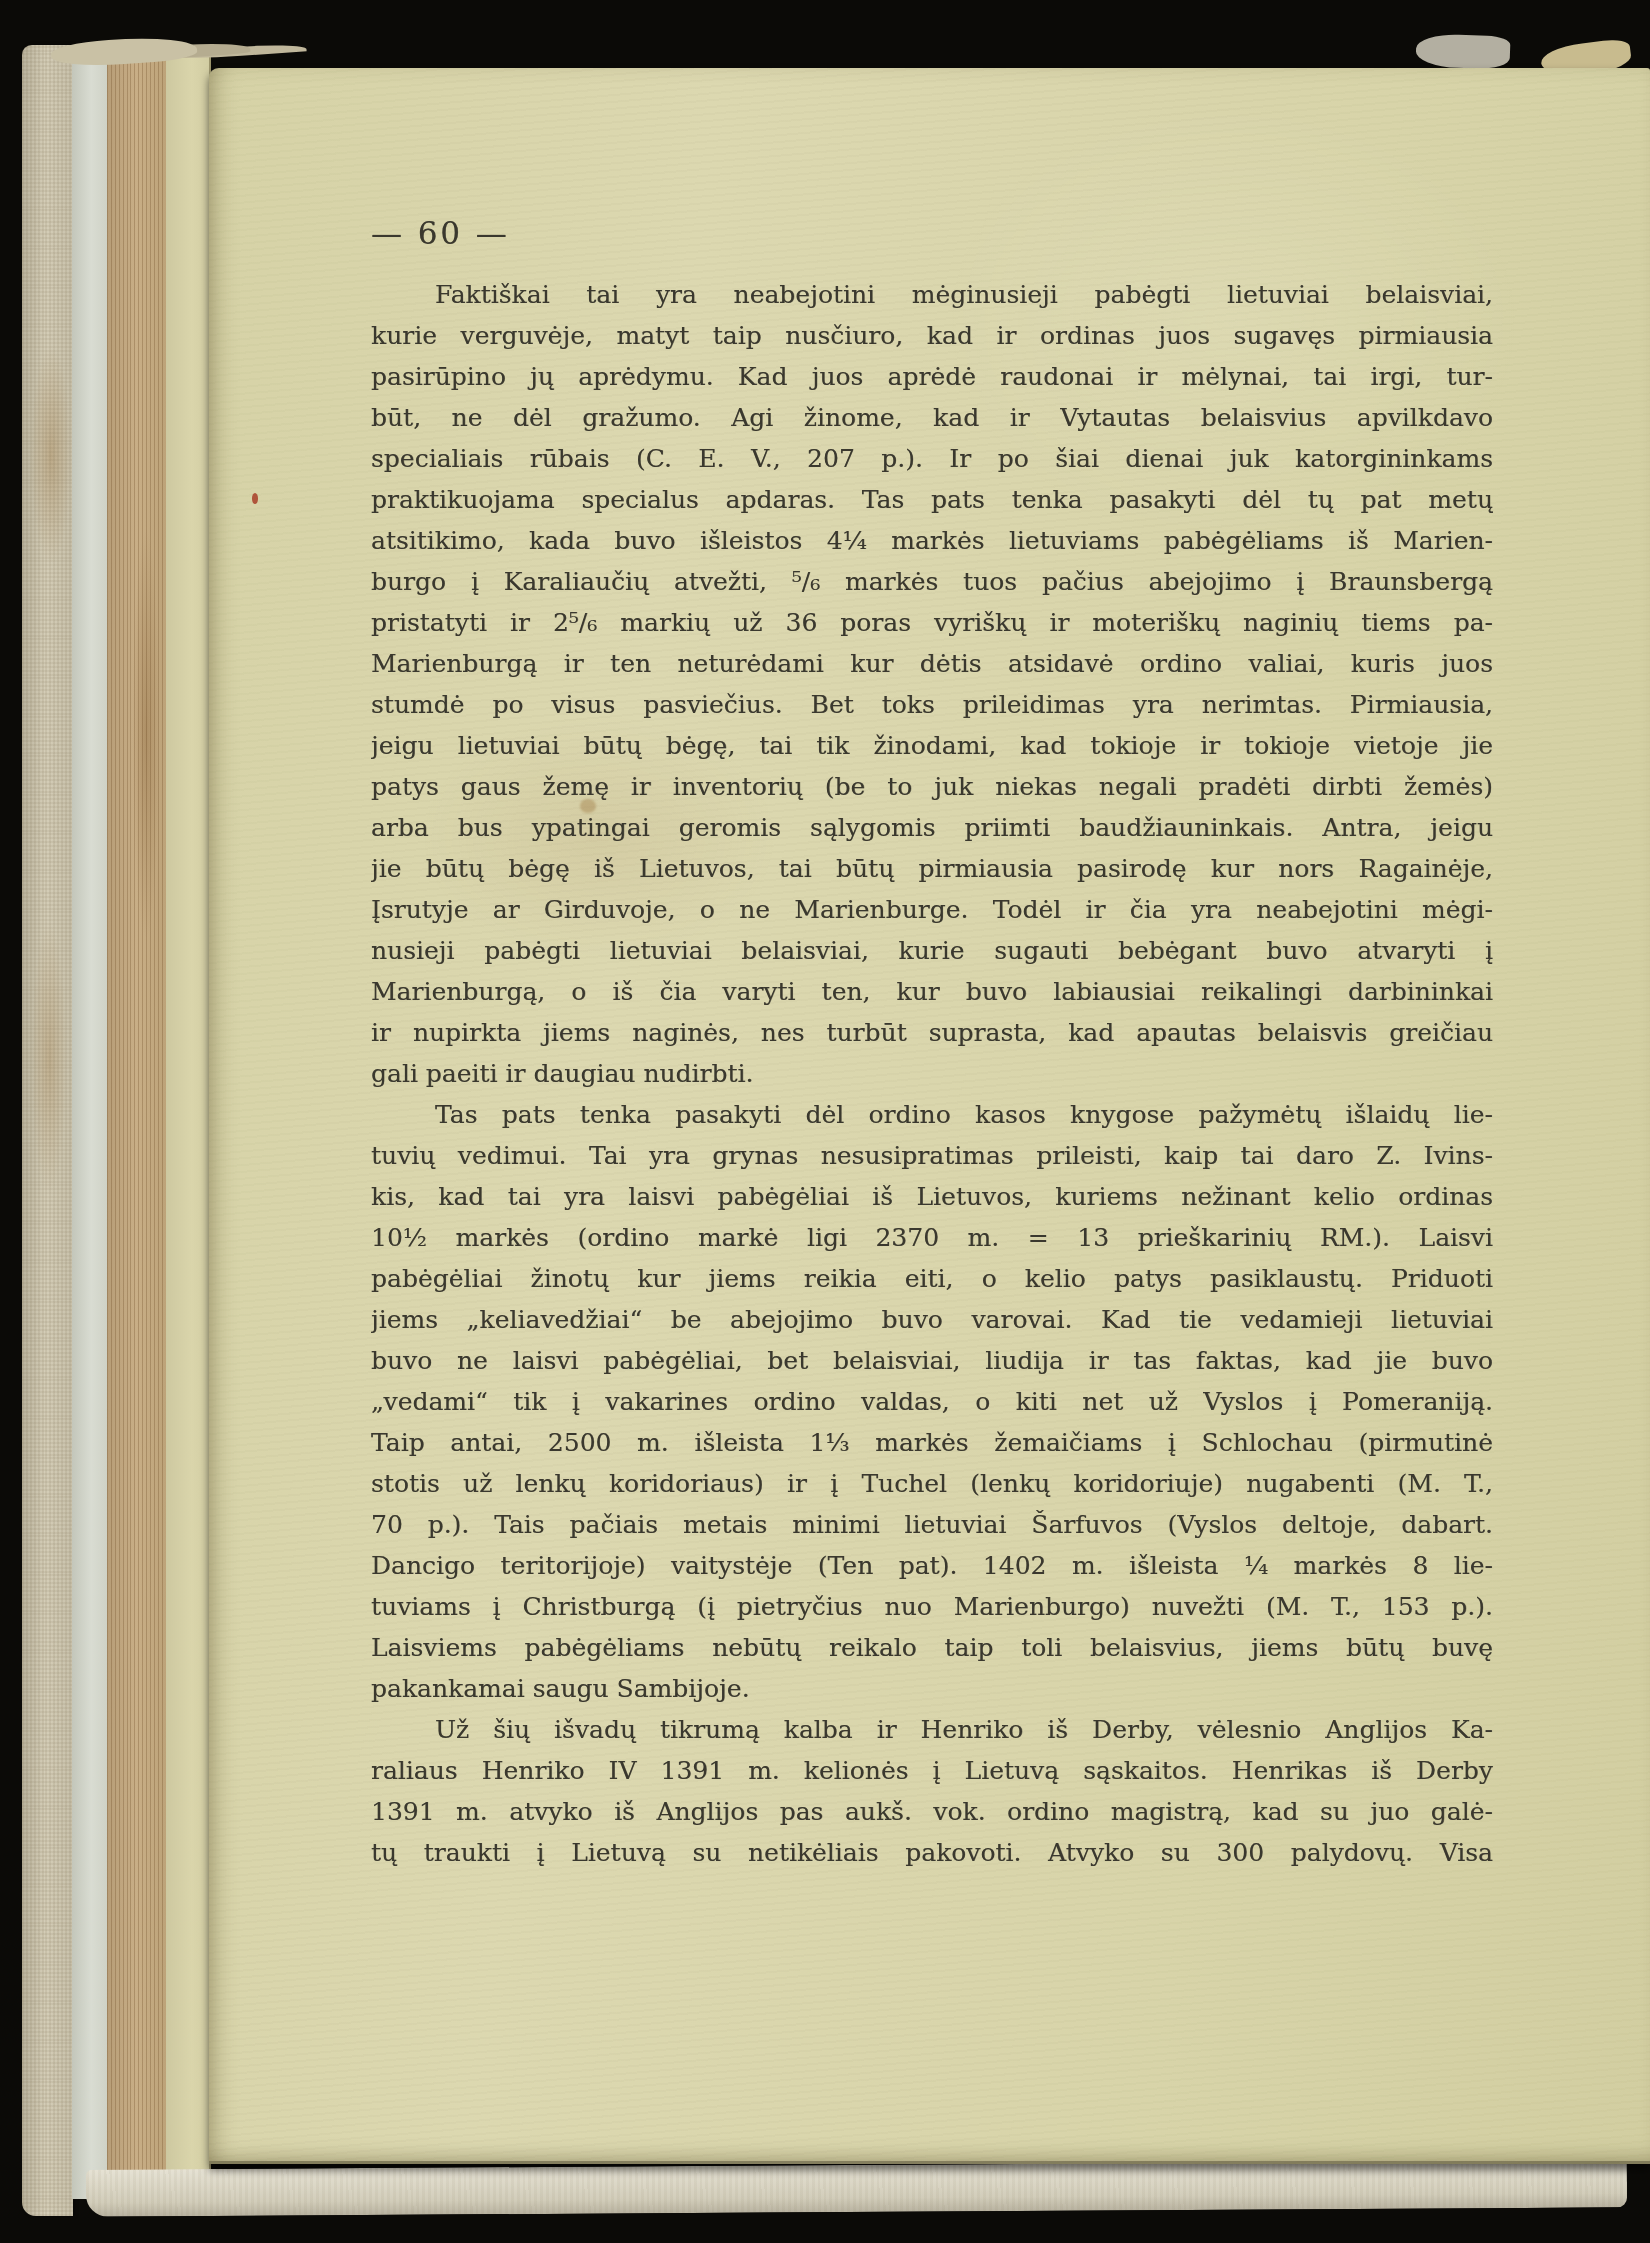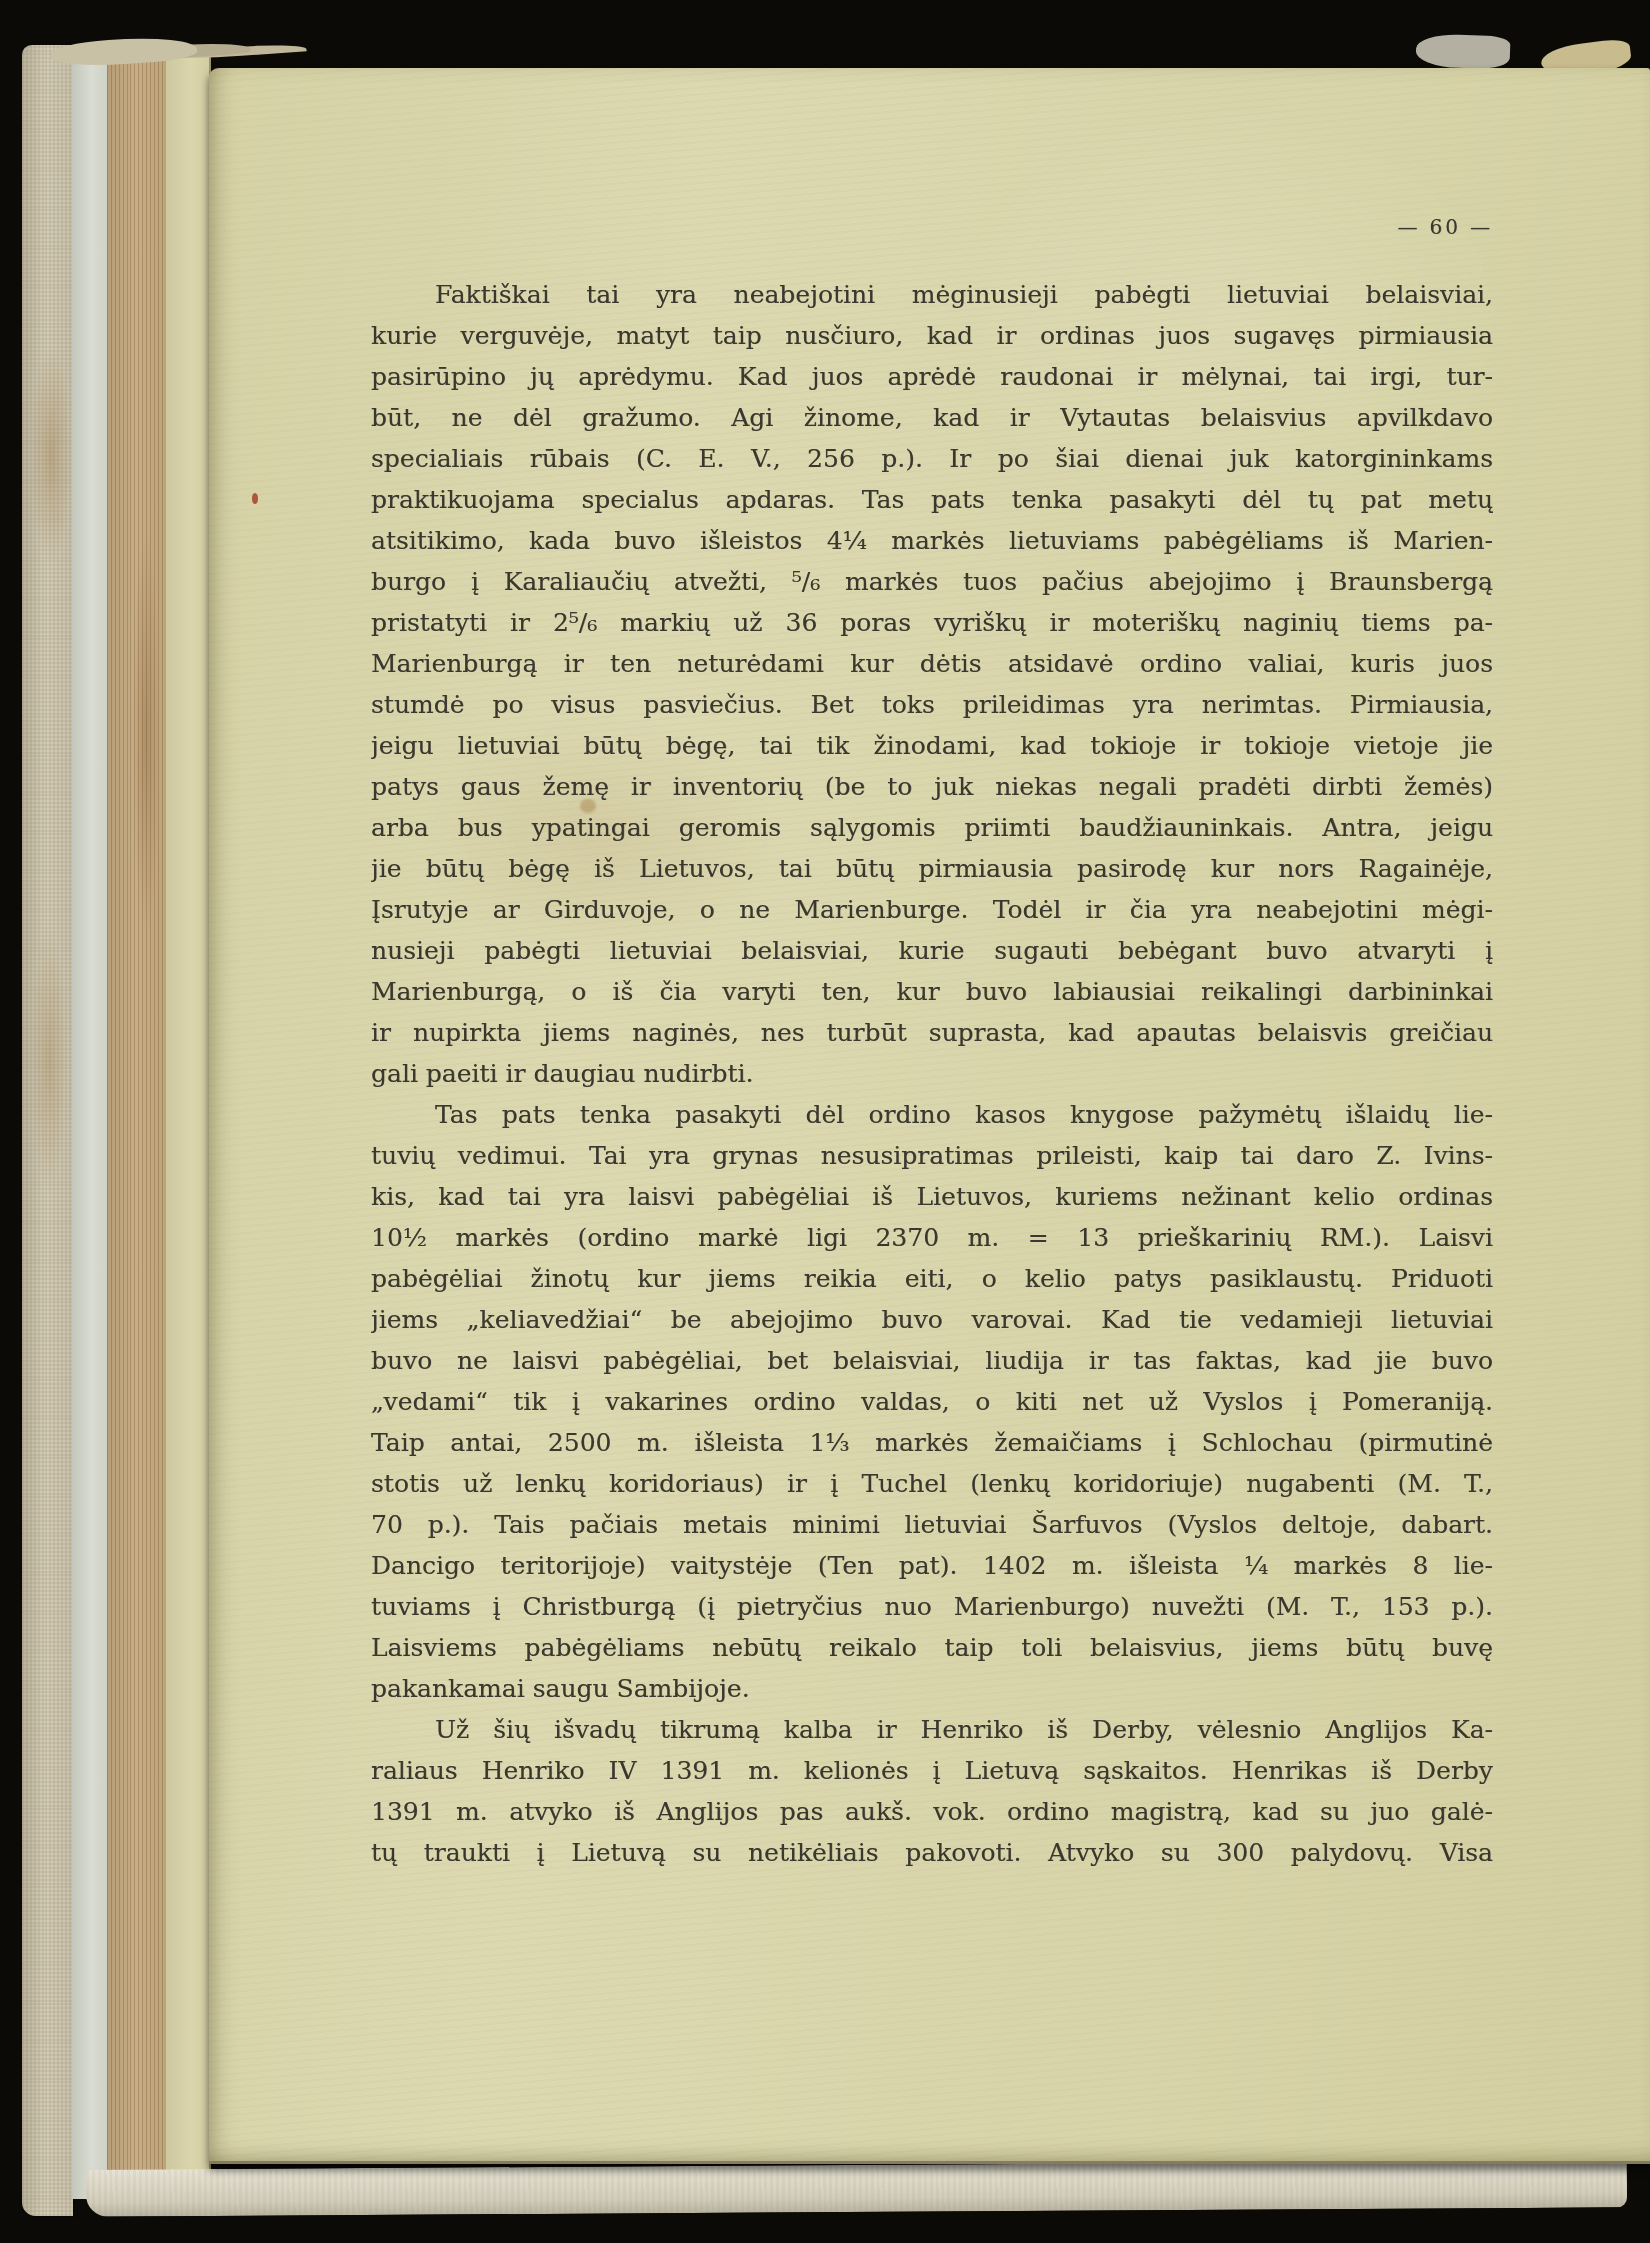--- a/index.html
+++ b/index.html
@@ -84,22 +84,22 @@
     background:rgba(168,62,40,0.85);border-radius:50%;
   }
   .stain-1{
     position:absolute;left:371px;top:731px;width:15.6px;height:13.7px;
     background:rgba(150,105,50,0.35);border-radius:50%;filter:blur(1px);
   }
 
   
   .pagenum{
     position:absolute;left:371px;top:215px;width:1122px;
-    text-align:right;
-    font-size:20px;color:#3a382e;letter-spacing:2.9px;
+    text-align:left;
+    font-size:31px;color:#3a382e;letter-spacing:2.9px;
     text-shadow:0.3px 0.3px 0.6px rgba(58,56,46,0.5);
   }
   .text{
     position:absolute;left:371px;top:274px;width:1122px;
     font-size:25px;color:#3a382e;
     text-shadow:0.3px 0.3px 0.6px rgba(58,56,46,0.45);
   }
   .ln{
     height:41px;line-height:41px;
     overflow:hidden;white-space:normal;
@@ -128,21 +128,21 @@
   </div>
 
   <div class="pagenum">— 60 —</div>
 
   <div class="text">
     <div class="para">
       <div class="ln ind">Faktiškai tai yra neabejotini mėginusieji pabėgti lietuviai belaisviai,</div>
       <div class="ln">kurie verguvėje, matyt taip nusčiuro, kad ir ordinas juos sugavęs pirmiausia</div>
       <div class="ln">pasirūpino jų aprėdymu.  Kad juos aprėdė raudonai ir mėlynai, tai irgi, tur-</div>
       <div class="ln">būt, ne dėl gražumo.  Agi žinome, kad ir Vytautas belaisvius apvilkdavo</div>
-      <div class="ln">specialiais rūbais (C. E. V., 256 p.).  Ir po šiai dienai juk katorgininkams</div>
+      <div class="ln">specialiais rūbais (C. E. V., 207 p.).  Ir po šiai dienai juk katorgininkams</div>
       <div class="ln">praktikuojama specialus apdaras.  Tas pats tenka pasakyti dėl tų pat metų</div>
       <div class="ln">atsitikimo, kada buvo išleistos 4¼ markės lietuviams pabėgėliams iš Marien-</div>
       <div class="ln">burgo į Karaliaučių atvežti, ⁵/₆ markės tuos pačius abejojimo į Braunsbergą</div>
       <div class="ln">pristatyti ir 2⁵/₆ markių už 36 poras vyriškų ir moteriškų naginių tiems pa-</div>
       <div class="ln">Marienburgą ir ten neturėdami kur dėtis atsidavė ordino valiai, kuris juos</div>
       <div class="ln">stumdė po visus pasviečius.  Bet toks prileidimas yra nerimtas.  Pirmiausia,</div>
       <div class="ln">jeigu lietuviai būtų bėgę, tai tik žinodami, kad tokioje ir tokioje vietoje jie</div>
       <div class="ln">patys gaus žemę ir inventorių (be to juk niekas negali pradėti dirbti žemės)</div>
       <div class="ln">arba bus ypatingai geromis sąlygomis priimti baudžiauninkais.  Antra, jeigu</div>
       <div class="ln">jie būtų bėgę iš Lietuvos, tai būtų pirmiausia pasirodę kur nors Ragainėje,</div>

